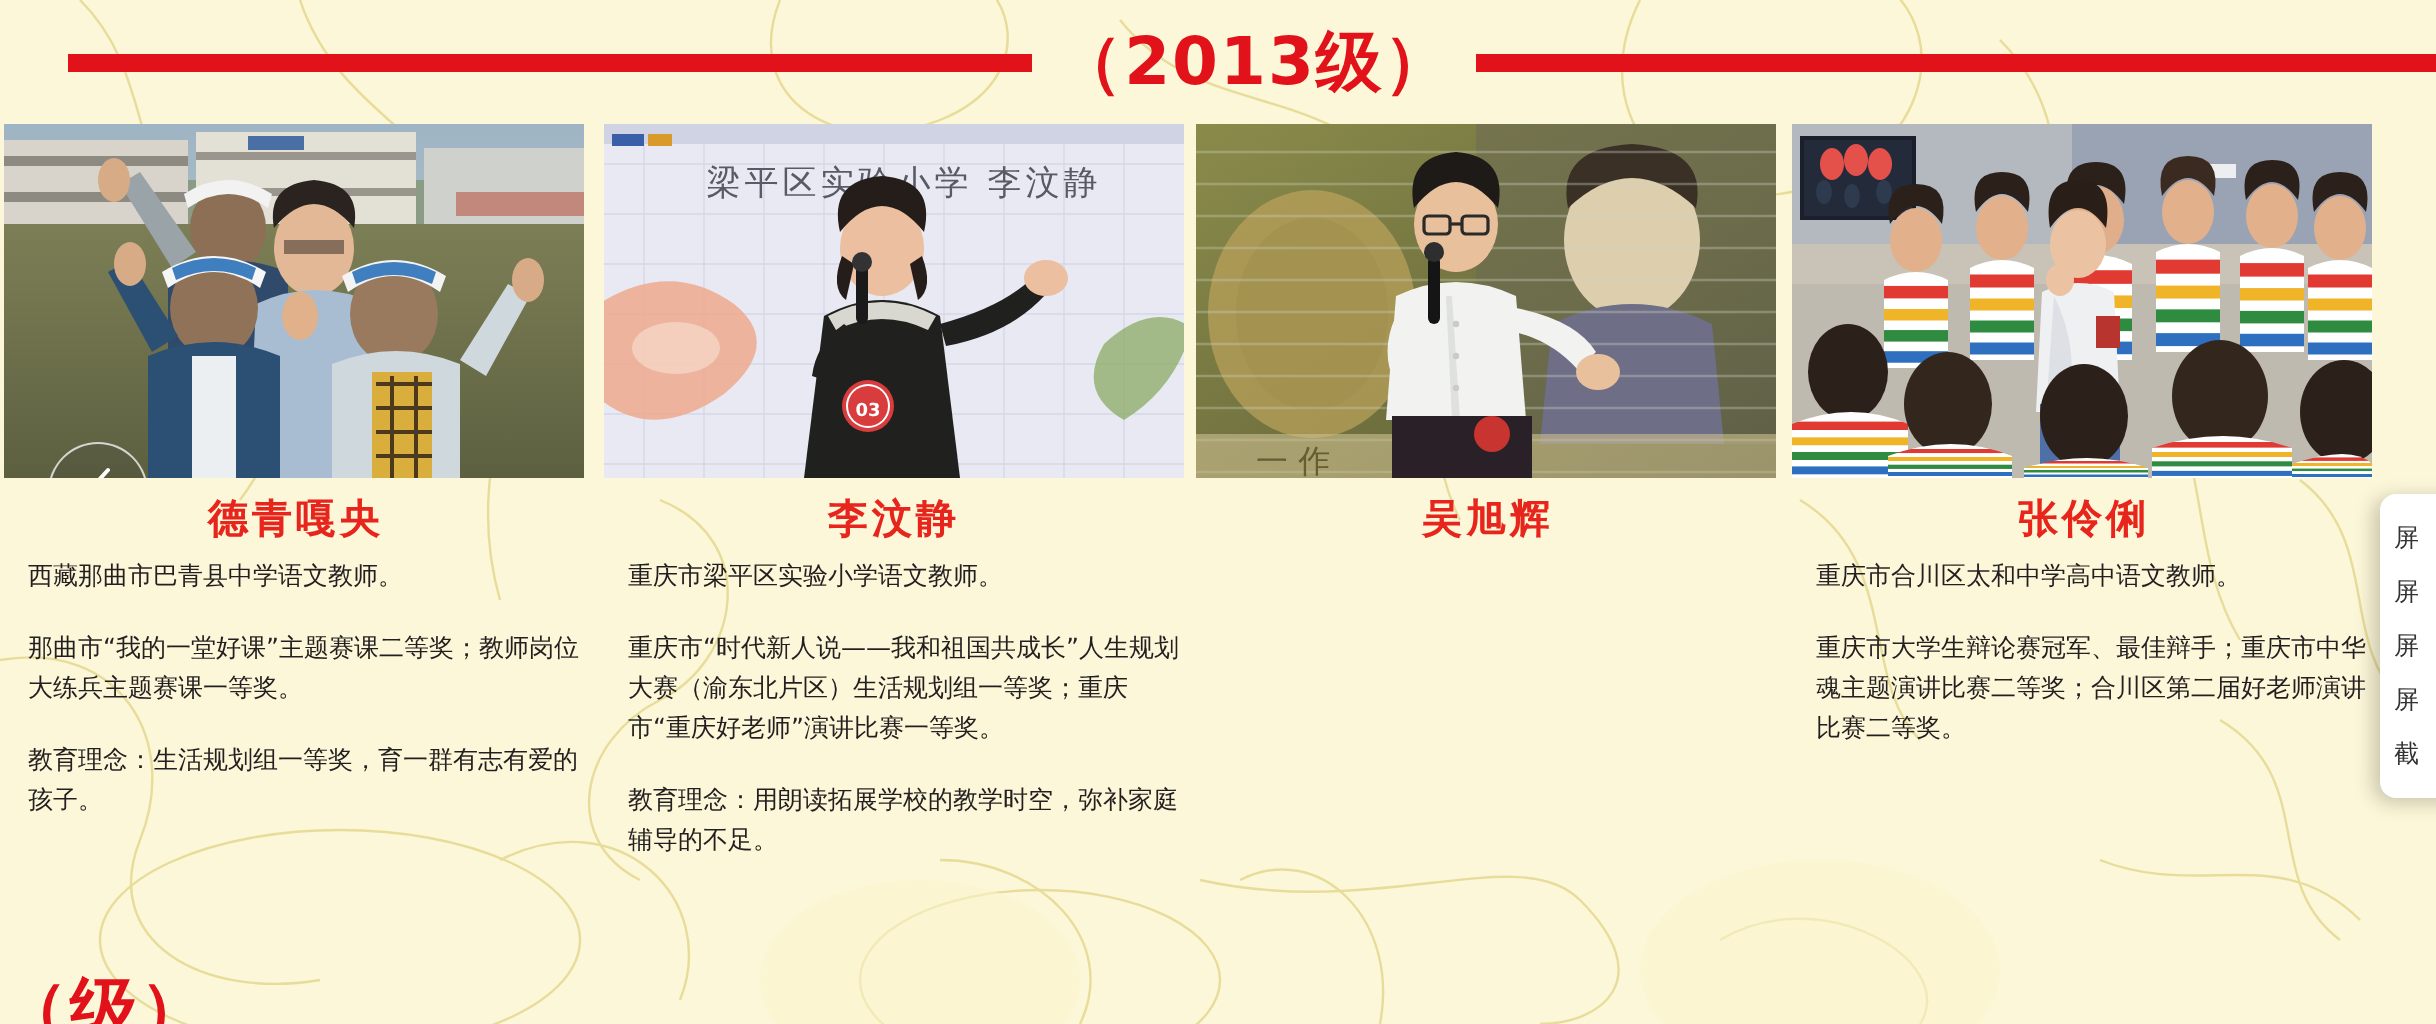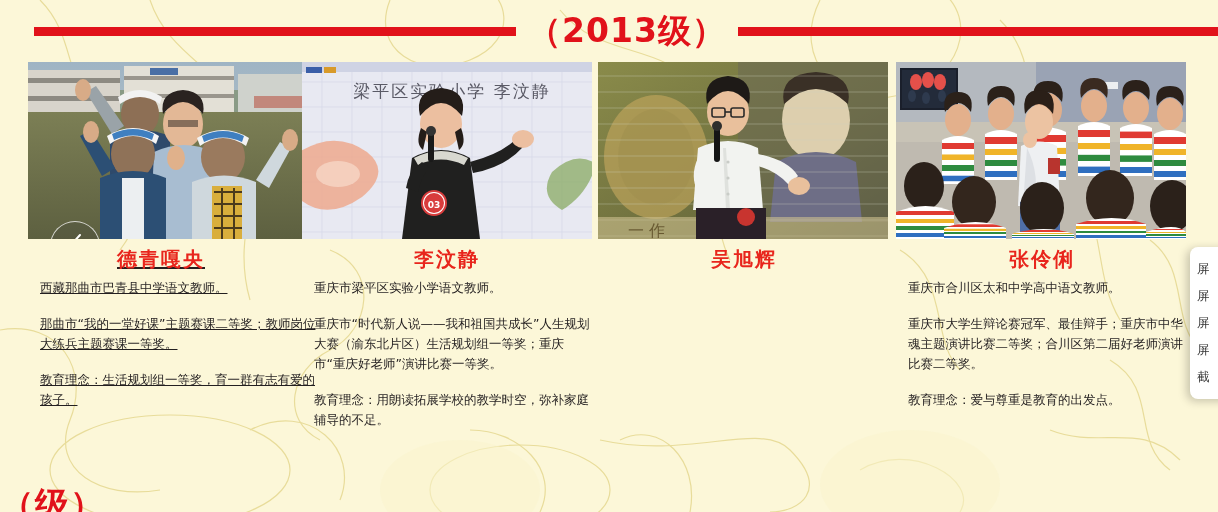--- a/index.html
+++ b/index.html
@@ -77,21 +77,21 @@
     left: 0;
     width: 1218px;
     display: flex;
     z-index: 3;
   }
   .card {
     width: 298px;
     flex: 0 0 298px;
     padding: 0 4px 0 0;
   }
-  .card:nth-child(1) { padding-left: 28px; text-decoration: underline; }
+  .card:nth-child(1) { padding-left: 2px; }
   .card:nth-child(2) { padding-left: 4px; }
   .card:nth-child(3) { padding-left: 2px; }
   .card:nth-child(4) { padding-left: 2px; }
 
   .photo-wrap {
     position: relative;
     width: 290px;
     height: 177px;
     overflow: hidden;
     background: #555;
@@ -460,21 +460,20 @@
         <ellipse cx="214" cy="136" rx="24" ry="28" fill="#33261d"></ellipse>
         <path d="M 180 162 q 36 -12 70 0 l 0 15 l -70 0 z" fill="url(#stripe)"></path>
         <ellipse cx="276" cy="144" rx="22" ry="26" fill="#2b211a"></ellipse>
         <path d="M 250 170 q 30 -10 40 0 l 0 7 l -40 0 z" fill="url(#stripe)"></path>
       </svg>
     </div>
     <div class="card-name">张伶俐</div>
     <div class="card-body">
       <p>重庆市合川区太和中学高中语文教师。</p>
       <p>重庆市大学生辩论赛冠军、最佳辩手；重庆市中华魂主题演讲比赛二等奖；合川区第二届好老师演讲比赛二等奖。</p>
-      <p>教育理念：爱与尊重是教育的出发点。</p>
     </div>
   </div>
 
 </div>
 
 <div class="bottom-heading">（级）</div>
 
 <div class="tool-panel">
   <div class="tool-item">屏</div>
   <div class="tool-item">屏</div>

